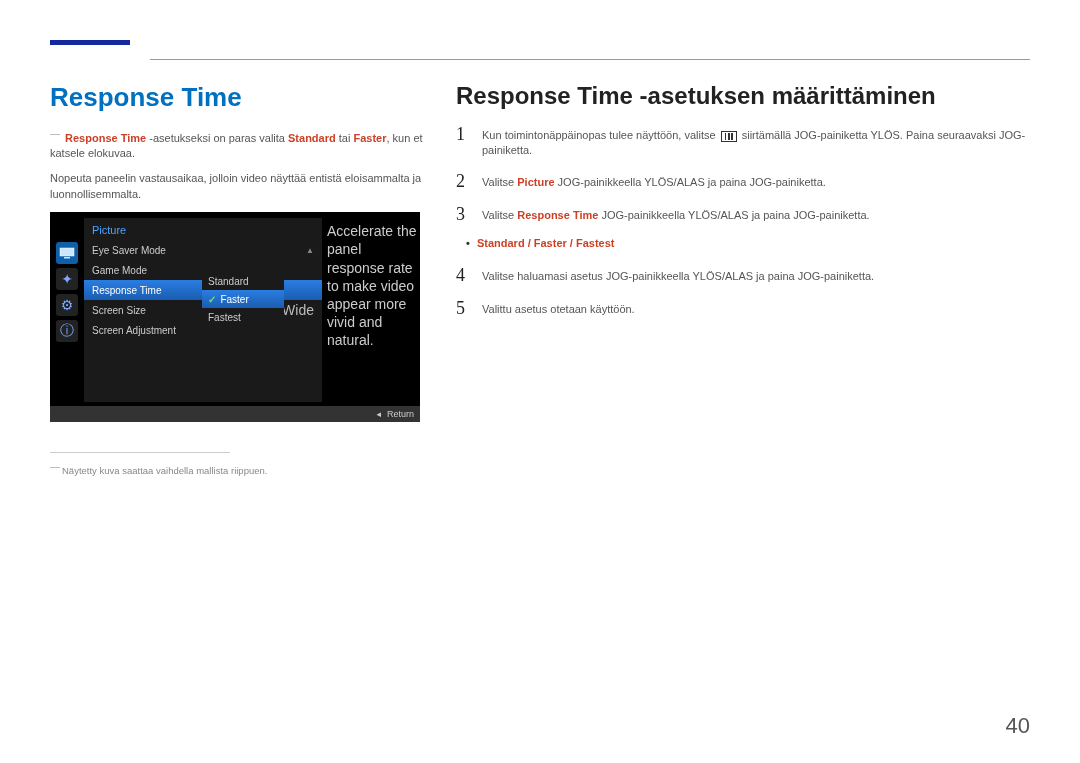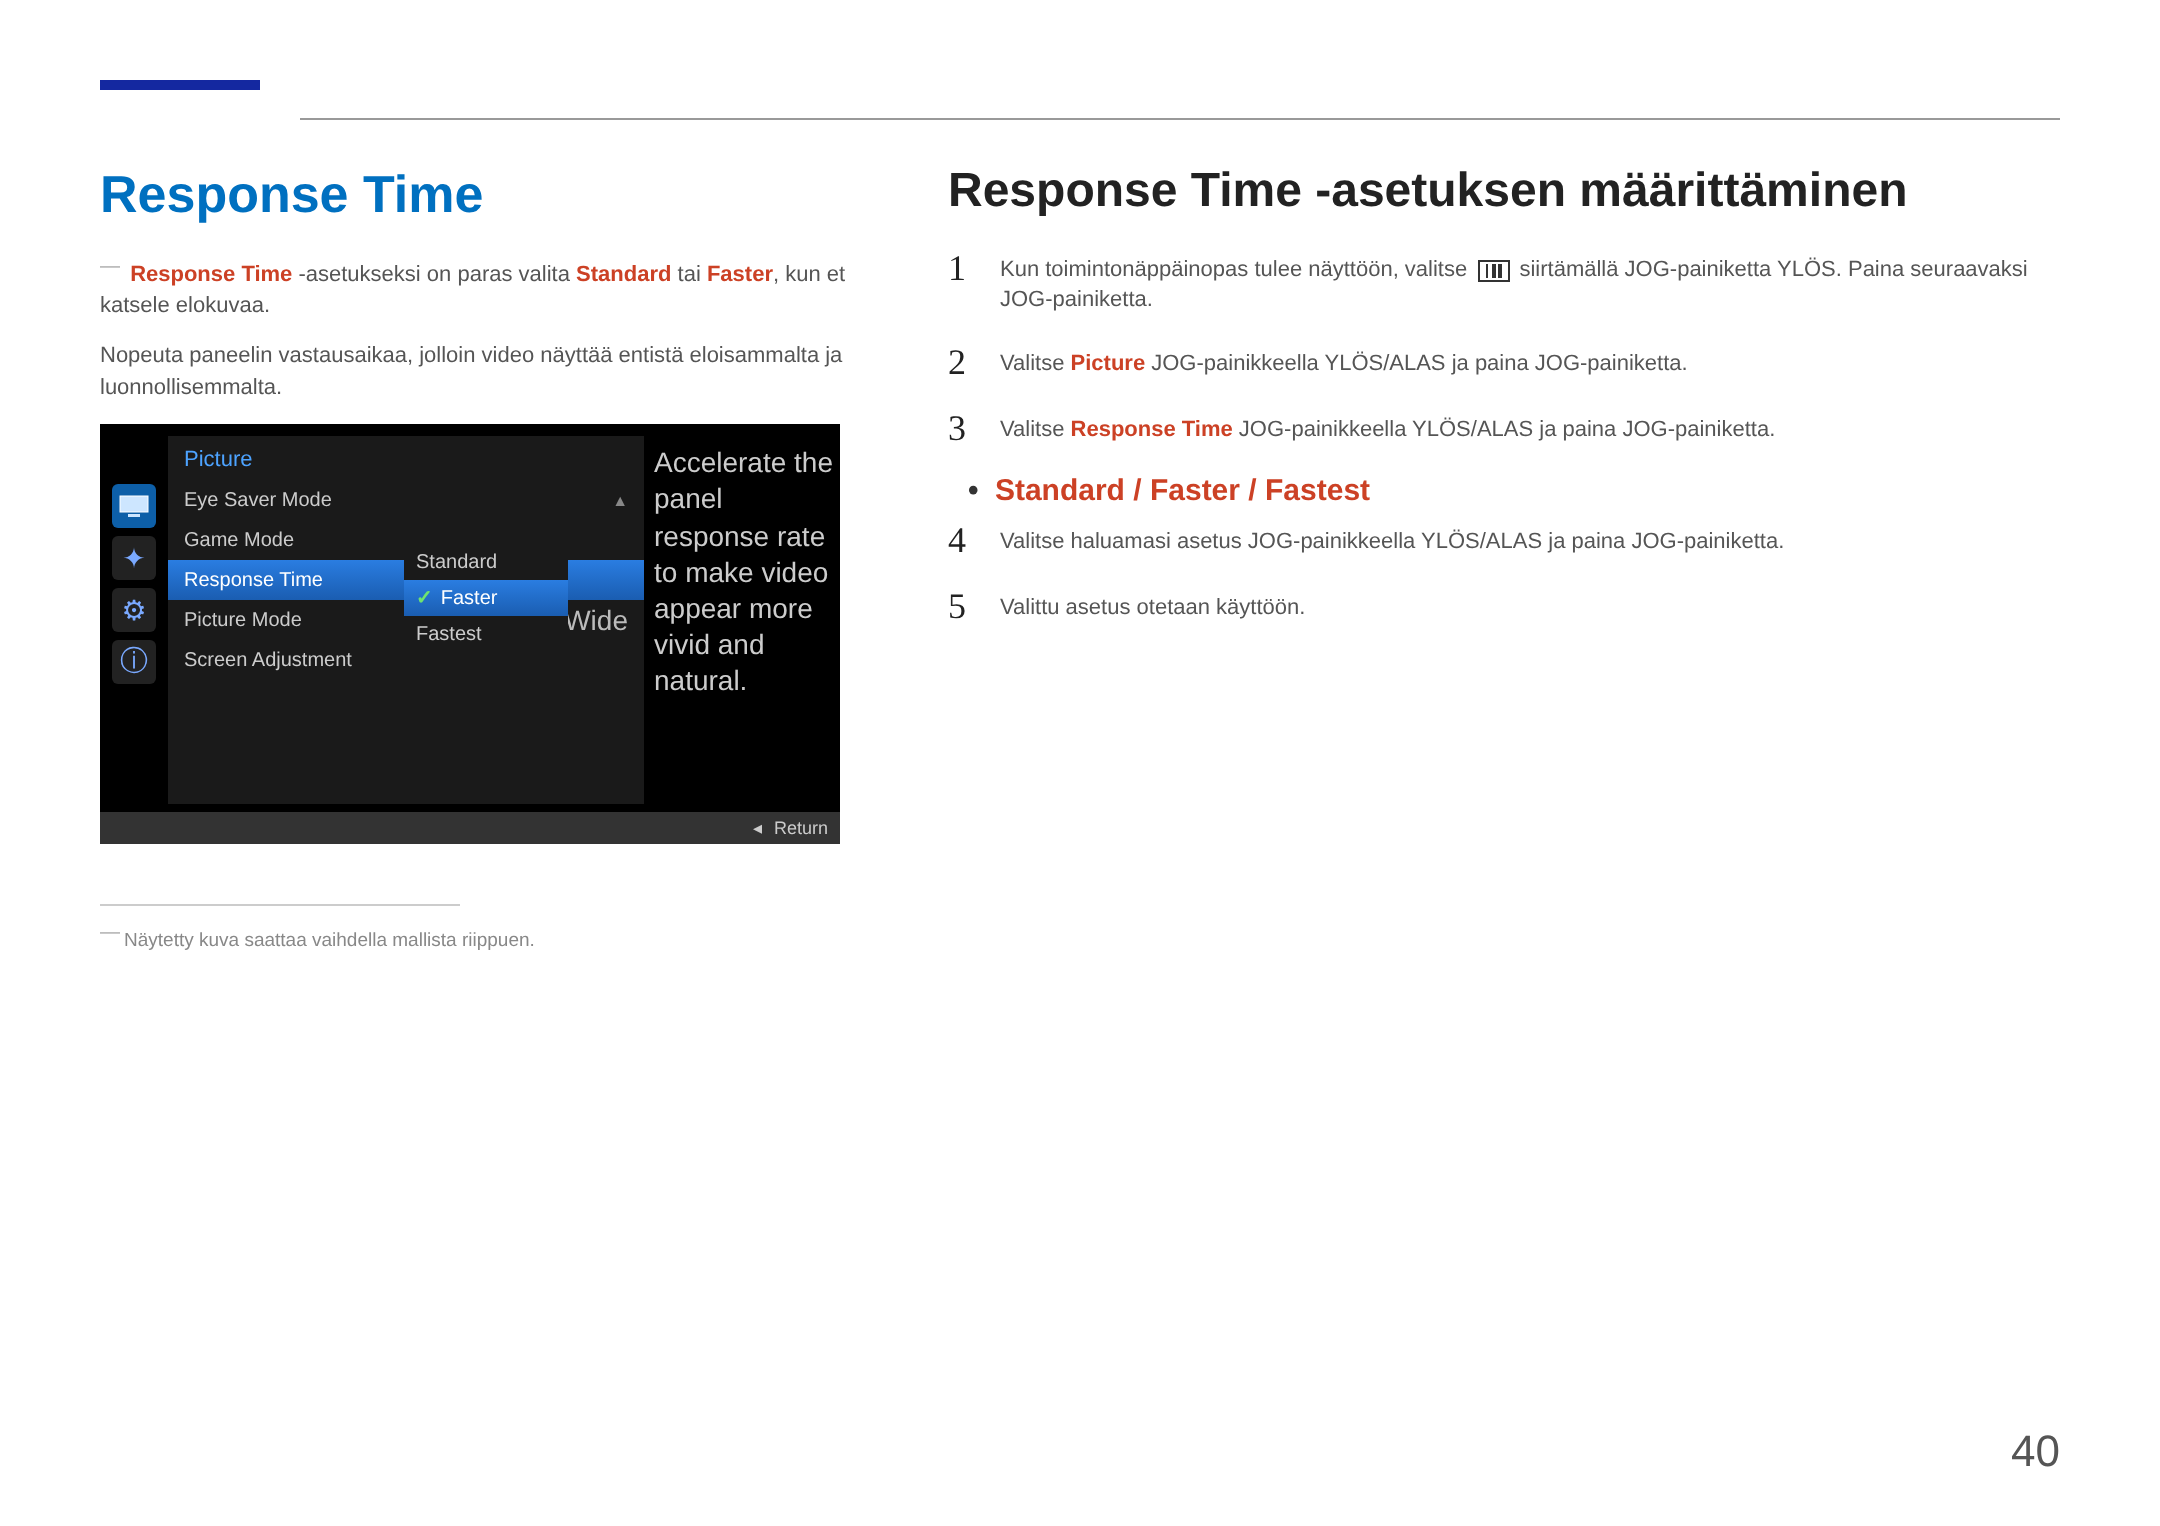--- a/index.html
+++ b/index.html
@@ -1,31 +1,31 @@
 <!DOCTYPE html>
 <html><head>
 <meta charset="utf-8">
 <style>
   * { box-sizing: border-box; margin: 0; padding: 0; }
   body { font-family: Arial, Helvetica, sans-serif; background: #fff; color: #333; width: 1080px; height: 763px; position: relative; }
   .page { padding: 40px 50px 0 50px; }
   .topbar { border-top: 5px solid #1428a0; width: 80px; margin-bottom: 14px; }
   .hr { border-top: 1px solid #999; margin-left: 100px; margin-bottom: 22px; }
-  .columns { display: flex; gap: 34px; }
+  .columns { display: flex; gap: 16px; }
   .left { width: 390px; }
   .right { flex: 1; }
   h1 { color: #0070c0; font-size: 26px; font-weight: bold; margin-bottom: 14px; }
   .para { font-size: 11px; color: #555; line-height: 1.4; margin-bottom: 10px; }
   .dash { color: #aaa; font-size: 10px; vertical-align: super; margin-right: 2px;}
   .highlight { color: #cc4125; font-weight: bold; }
   h2 { color: #222; font-size: 24px; font-weight: bold; margin-bottom: 14px; }
   .step-row { display: flex; align-items: flex-start; margin-bottom: 12px; gap: 12px; }
   .step-num { font-size: 18px; font-weight: normal; color: #222; min-width: 14px; font-family: Georgia, serif;}
   .step-text { font-size: 11px; color: #555; line-height: 1.4; padding-top: 4px; }
-  .options-line { font-size: 15px; padding-left: 10px; margin-bottom: 6px; }
+  .options-line { font-size: 11px; padding-left: 10px; margin-bottom: 16px; }
   .bullet { color: #333; margin-right: 4px; font-weight: bold;}
 
   
   .osd { width: 370px; height: 210px; background: #000; position: relative; font-size: 10px; color: #fff; margin-top: 6px; margin-bottom: 30px;}
   .osd-icons { position: absolute; left: 4px; top: 30px; width: 26px; display:flex; flex-direction:column; gap:4px; align-items:center;}
   .osd-icon { width:22px; height:22px; display:flex; align-items:center; justify-content:center; font-size:14px; border-radius:3px;}
   .icn-monitor { background:#0d5fa8; }
   .icn-generic { background:#222; color:#7aa9ff;}
   .osd-main { position:absolute; left:34px; top:6px; right:98px; bottom:20px; background:#1a1a1a; }
   .osd-title { color:#4da3ff; font-size:11px; padding:6px 8px 4px 8px;}
@@ -83,21 +83,21 @@
               <span>Eye Saver Mode</span>
               <span class="arrow-up">▲</span>
             </div>
           <div class="osd-row">
               <span>Game Mode</span>
             </div>
           <div class="osd-row sel">
               <span>Response Time</span>
             </div>
           <div class="osd-row">
-              <span>Picture Mode</span>
+              <span>Screen Size</span>
               <span class="val">Wide</span>
             </div>
           <div class="osd-row">
               <span>Screen Adjustment</span>
             </div>
         </div>
         <div class="osd-sub">
           <div class="osd-row">
               <span>Standard</span>
             </div>

